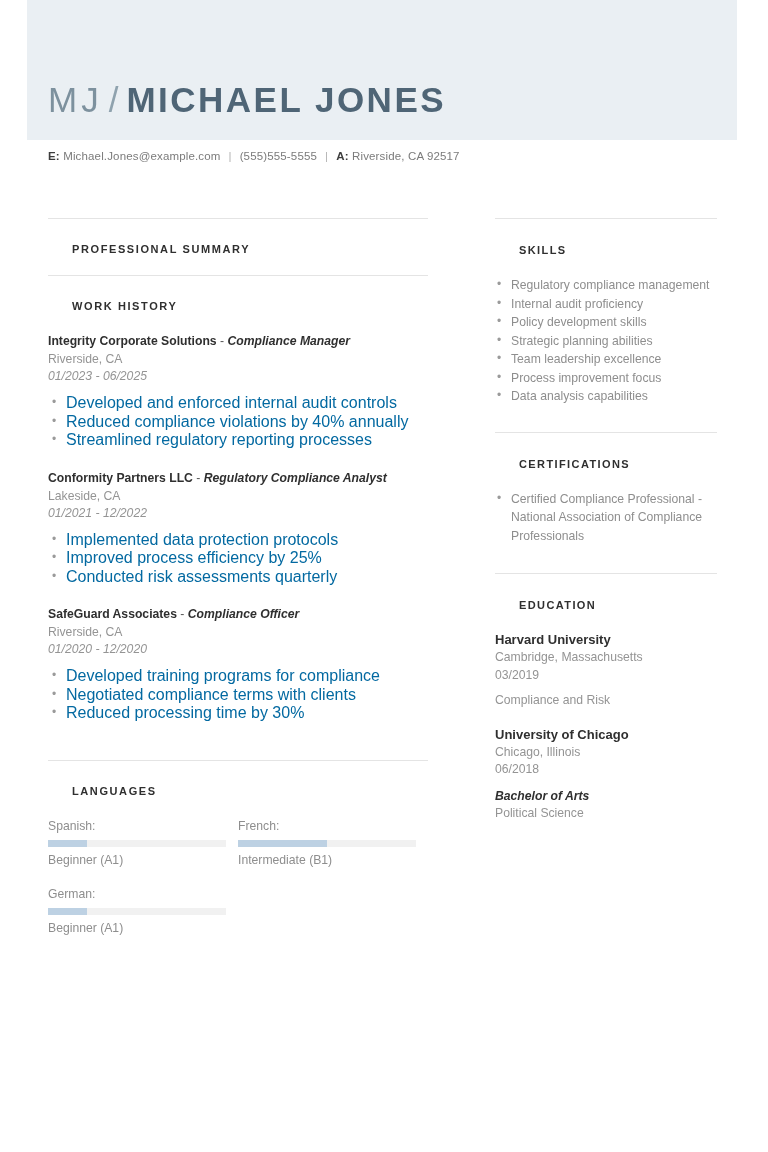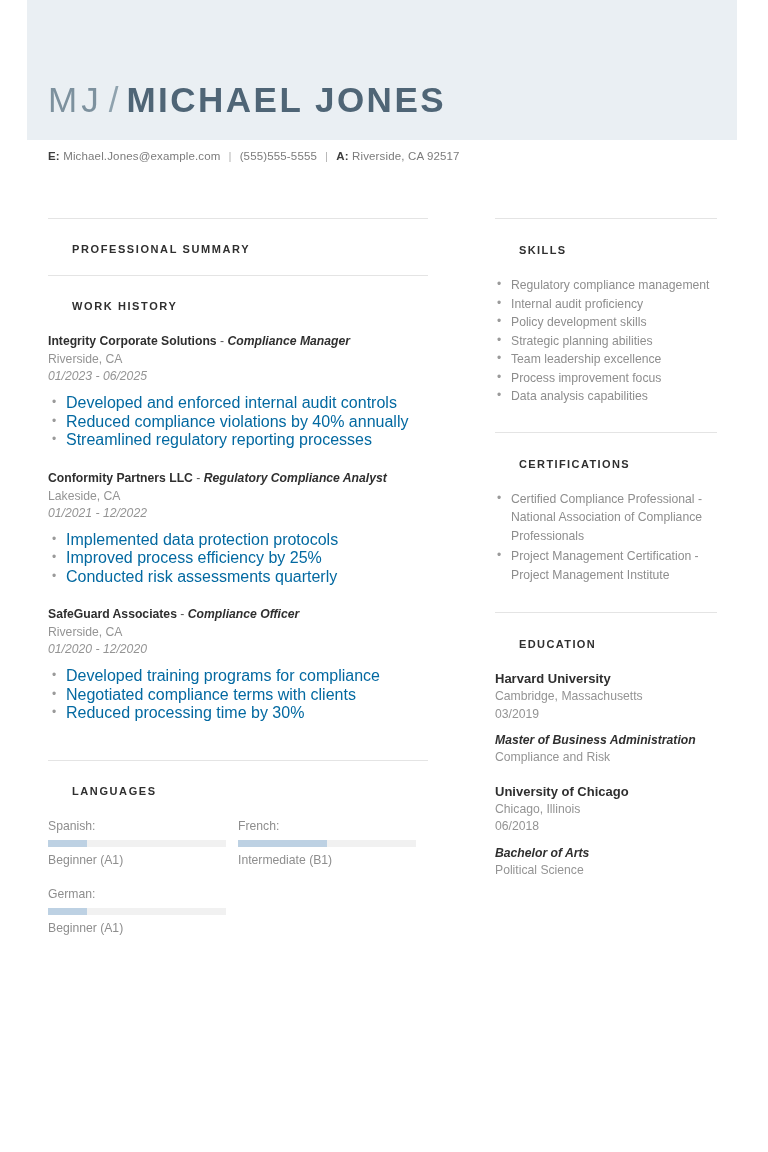--- a/index.html
+++ b/index.html
@@ -361,33 +361,31 @@
       <li>Team leadership excellence</li>
       <li>Process improvement focus</li>
       <li>Data analysis capabilities</li>
     </ul>
 
     <div style="height:26px"></div>
     <div class="divider"></div>
     <div class="sec-title">CERTIFICATIONS</div>
     <ul class="side-list cert-list">
       <li>Certified Compliance Professional - National Association of Compliance Professionals</li>
-      <li>Project Management Certification - Project Management Institute</li>
     </ul>
 
     <div style="height:26px"></div>
     <div class="divider"></div>
     <div class="sec-title">EDUCATION</div>
 
     <div class="edu-block">
       <div class="edu-school">Harvard University</div>
       <div class="edu-loc">Cambridge, Massachusetts</div>
       <div class="edu-date">03/2019</div>
       <div class="edu-spacer"></div>
-      <div class="edu-degree">Master of Business Administration</div>
       <div class="edu-field">Compliance and Risk</div>
     </div>
 
     <div class="edu-block">
       <div class="edu-school">University of Chicago</div>
       <div class="edu-loc">Chicago, Illinois</div>
       <div class="edu-date">06/2018</div>
       <div class="edu-spacer"></div>
       <div class="edu-degree">Bachelor of Arts</div>
       <div class="edu-field">Political Science</div>

